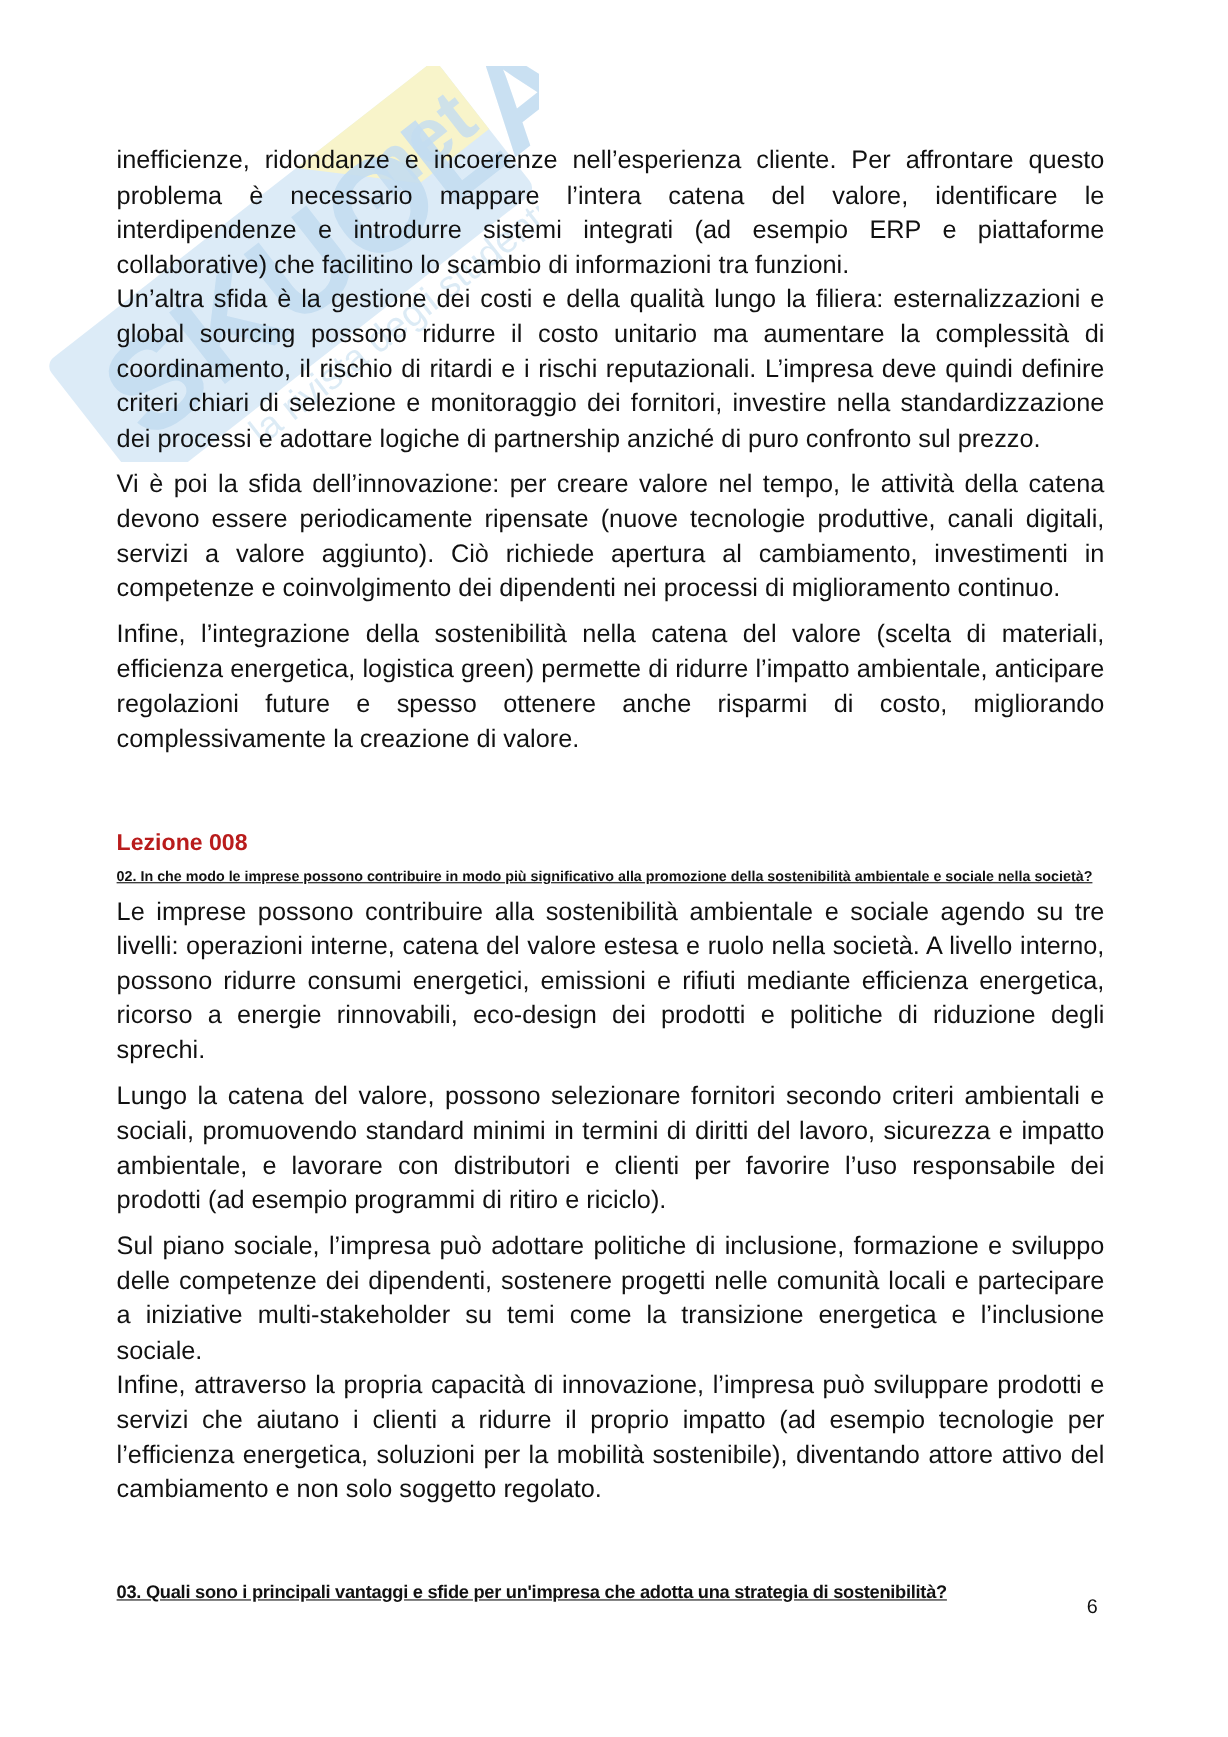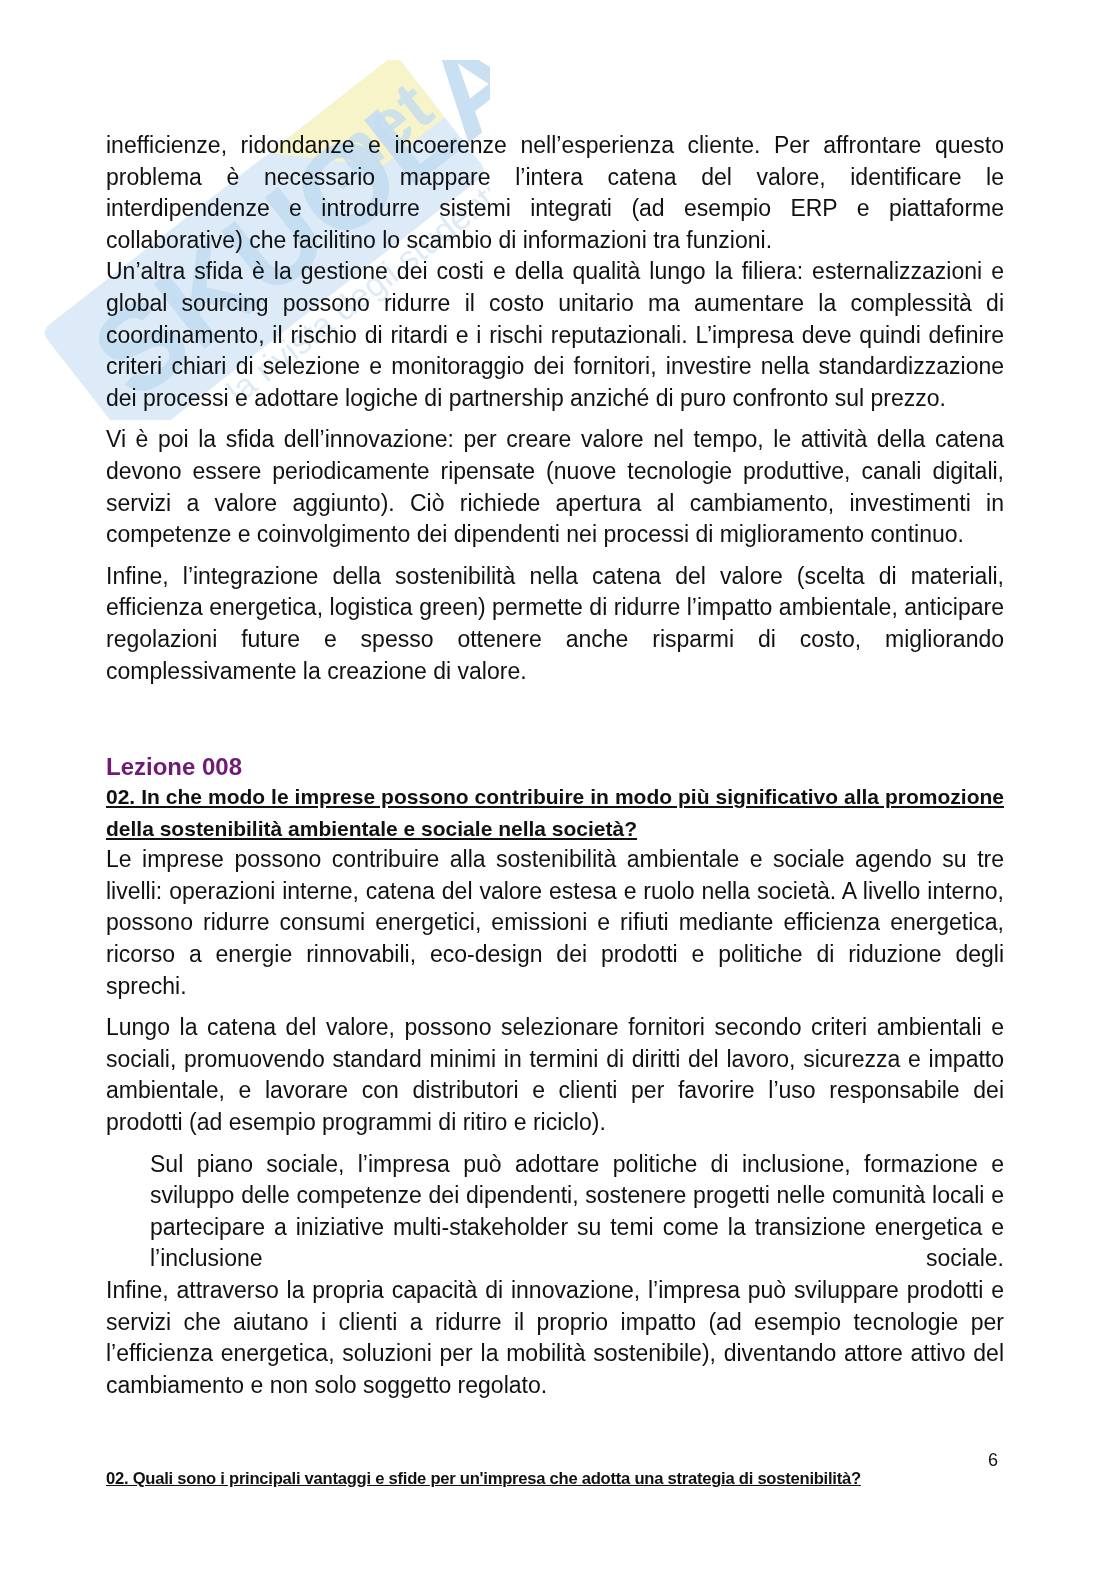--- a/index.html
+++ b/index.html
@@ -34,29 +34,29 @@
     p {
       margin: 0;
       font-size: 23px;
       line-height: 31.6px;
       text-align: justify;
       hyphens: none;
     }
     .gap { height: 10px; }
     .bigGap { height: 62px; }
     .lesson-title {
-      font-size: 24px;
+      font-size: 21px;
       font-weight: bold;
-      color: #701a75;
+      color: #b91c1c;
       line-height: 28px;
       margin: 0;
       padding-top: 4px;
     }
     .question {
-      font-size: 21px;
+      font-size: 13px;
       font-weight: bold;
       line-height: 31.6px;
       text-decoration: underline;
       text-align: justify;
       margin: 0;
     }
     .question.narrow {
       font-size: 16.6px;
       letter-spacing: -0.25px;
       white-space: nowrap;
@@ -97,24 +97,24 @@
   <div class="bigGap"></div>
 
   <h2 class="lesson-title">Lezione 008</h2>
 
   <section>
     <h3 class="question">02. In che modo le imprese possono contribuire in modo più significativo alla promozione della sostenibilità ambientale e sociale nella società?</h3>
     <p>Le imprese possono contribuire alla sostenibilità ambientale e sociale agendo su tre livelli: operazioni interne, catena del valore estesa e ruolo nella società. A livello interno, possono ridurre consumi energetici, emissioni e rifiuti mediante efficienza energetica, ricorso a energie rinnovabili, eco-design dei prodotti e politiche di riduzione degli sprechi.</p>
     <div class="gap"></div>
     <p>Lungo la catena del valore, possono selezionare fornitori secondo criteri ambientali e sociali, promuovendo standard minimi in termini di diritti del lavoro, sicurezza e impatto ambientale, e lavorare con distributori e clienti per favorire l’uso responsabile dei prodotti (ad esempio programmi di ritiro e riciclo).</p>
     <div class="gap"></div>
-    <p style="text-align-last: justify; margin-left: 44px;">Sul piano sociale, l’impresa può adottare politiche di inclusione, formazione e sviluppo delle competenze dei dipendenti, sostenere progetti nelle comunità locali e partecipare a iniziative multi-stakeholder su temi come la transizione energetica e l’inclusione sociale.</p>
+    <p style="text-align-last: justify;">Sul piano sociale, l’impresa può adottare politiche di inclusione, formazione e sviluppo delle competenze dei dipendenti, sostenere progetti nelle comunità locali e partecipare a iniziative multi-stakeholder su temi come la transizione energetica e l’inclusione sociale.</p>
     <p>Infine, attraverso la propria capacità di innovazione, l’impresa può sviluppare prodotti e servizi che aiutano i clienti a ridurre il proprio impatto (ad esempio tecnologie per l’efficienza energetica, soluzioni per la mobilità sostenibile), diventando attore attivo del cambiamento e non solo soggetto regolato.</p>
   </section>
 
   <div class="bigGap"></div>
 
   <section>
-    <h3 class="question narrow">02. Quali sono i principali vantaggi e sfide per un'impresa che adotta una strategia di sostenibilità?</h3>
+    <h3 class="question narrow">03. Quali sono i principali vantaggi e sfide per un'impresa che adotta una strategia di sostenibilità?</h3>
   </section>
 </div>
 
 <div class="page-number">6</div>
 
 </body></html>

